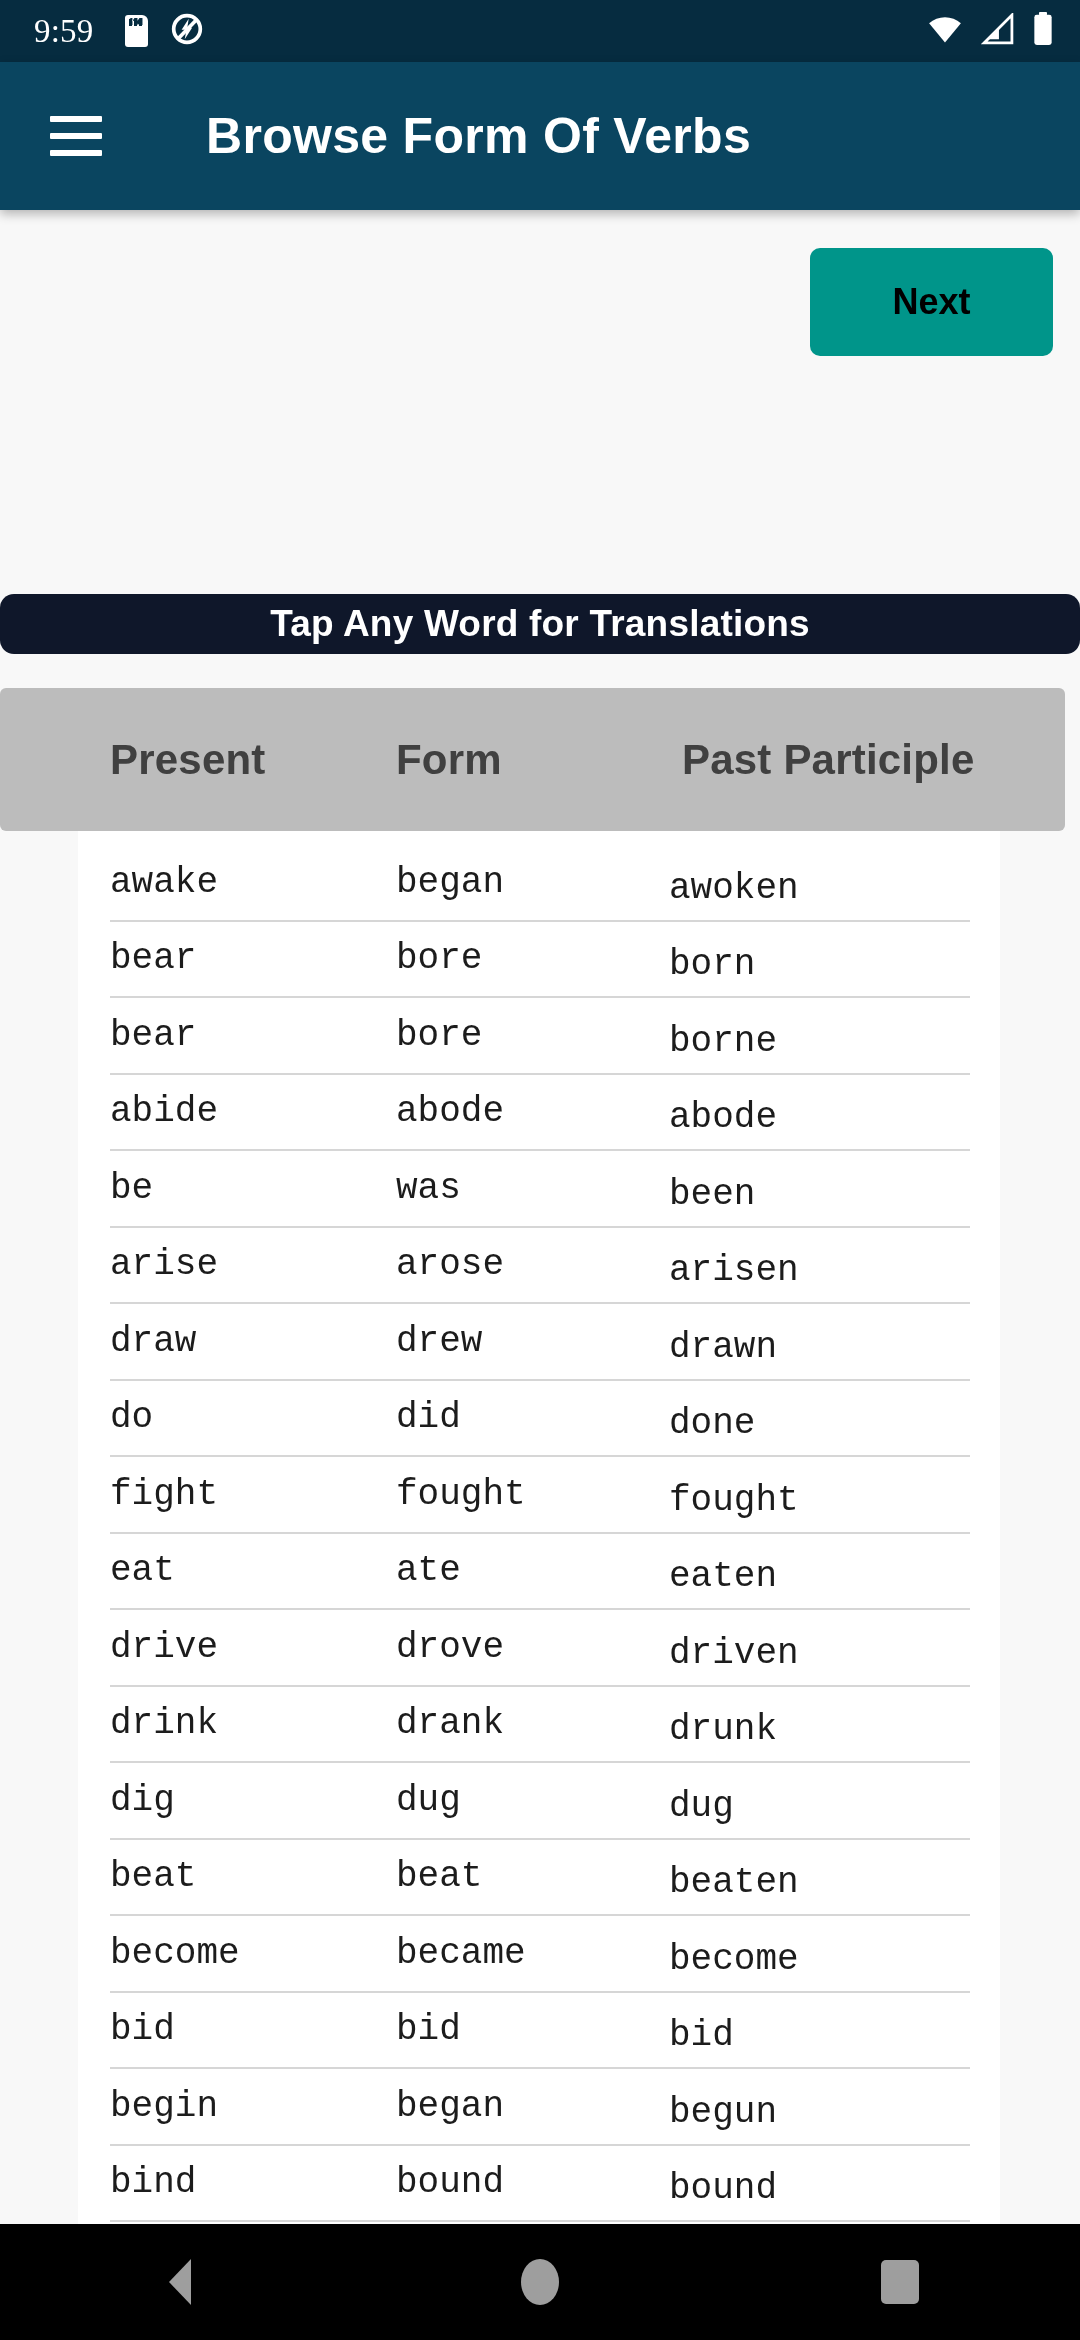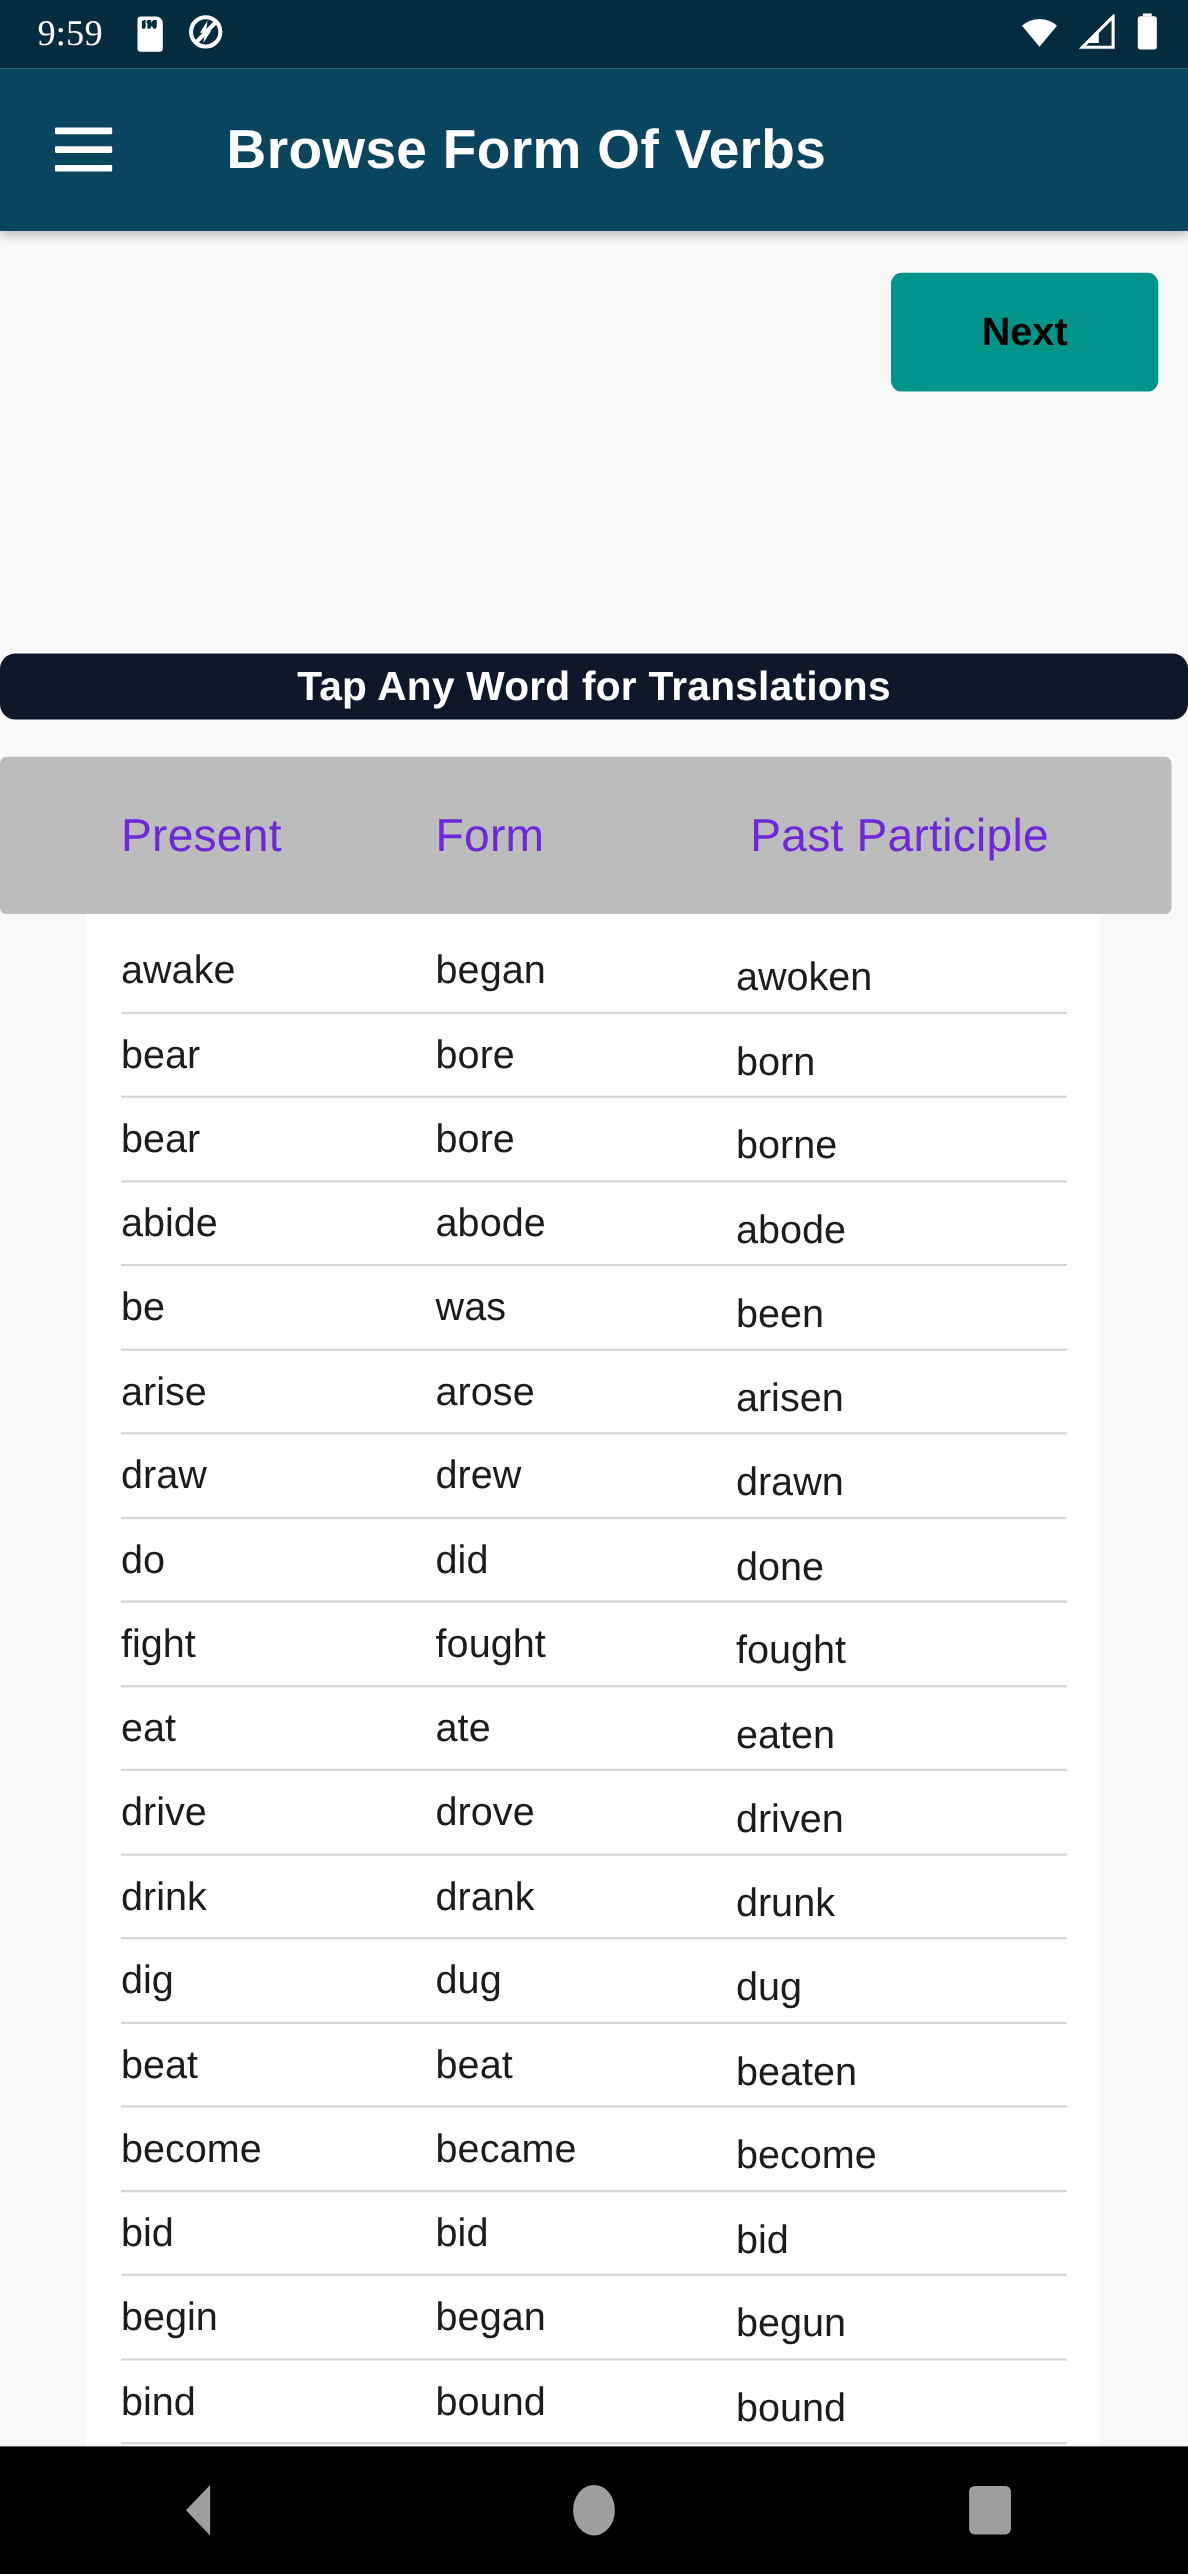--- a/index.html
+++ b/index.html
@@ -148,36 +148,37 @@
     left: 0px;
     width: 1065px;
     height: 143px;
     background: #bcbcbc;
     border-radius: 6px;
     display: flex;
     align-items: center;
   }
   .th {
     font-size: 42px;
-    font-weight: normal;
-    color: #6d28d9;
+    font-weight: bold;
+    color: #404040;
     letter-spacing: 0.2px;
   }
   .th.c0 { position: absolute; left: 110px; }
   .th.c1 { position: absolute; left: 396px; }
   .th.c2 { position: absolute; left: 682px; }
 
   
   .table-card {
     position: absolute;
     top: 621px;
     left: 78px;
     width: 922px;
     height: 1489px;
     background: #ffffff;
+    font-family: Liberation Mono, monospace;
   }
   .row {
     position: relative;
     height: 76.5px;
     display: flex;
     align-items: center;
     border-bottom: 2px solid #d6d6d6;
     margin: 0 30px 0 32px;
   }
   .row:first-child { margin-top: 14px; }

